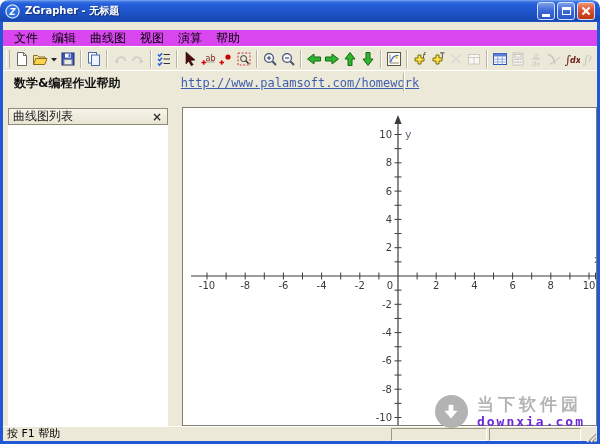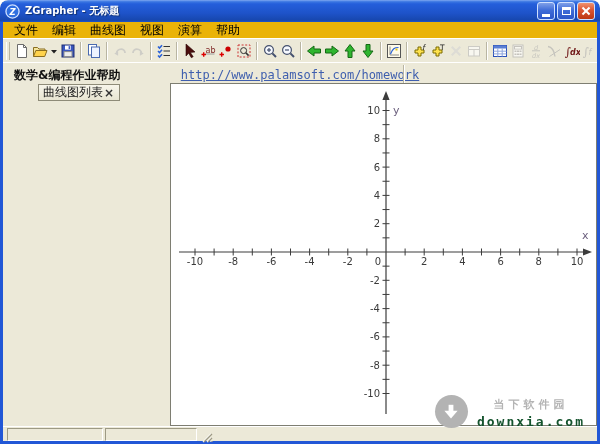--- a/index.html
+++ b/index.html
@@ -19,64 +19,64 @@
   .title-text{color:#fff;font-size:10px;font-weight:bold;text-shadow:1px 1px 1px #10306e;flex:1;white-space:nowrap;overflow:hidden;}
   .winbtn{width:18px;height:18px;margin-left:2px;border-radius:3px;border:1px solid #cfe0ff;display:flex;align-items:center;justify-content:center;
     background:linear-gradient(180deg,#7f9fe8 0%,#3f6cd8 45%,#2b55c8 100%);flex:0 0 auto;}
   .winbtn.close{background:linear-gradient(180deg,#f0926f 0%,#d95432 45%,#bc3612 100%);}
   .glyph-min{width:8px;height:3px;background:#fff;margin-top:8px;}
   .glyph-max{width:9px;height:8px;border:1px solid #fff;border-top:3px solid #fff;}
   .glyph-x{position:relative;width:10px;height:10px;}
   .glyph-x:before,.glyph-x:after{content:"";position:absolute;left:4px;top:0;width:2px;height:10px;background:#fff;}
   .glyph-x:before{transform:rotate(45deg);} .glyph-x:after{transform:rotate(-45deg);}
 
-  .menubar{height:16px;display:flex;padding-left:4px;background:#eab308;font-size:12px;color:#000;}
+  .menubar{height:16px;display:flex;padding-left:4px;background:#d946ef;font-size:12px;color:#000;margin-top:8px;}
   .menu-item{padding:0 7px;line-height:16px;white-space:nowrap;}
 
   .toolbar{height:24px;display:flex;align-items:center;padding-left:2px;background:#ece9d8;
     border-top:1px solid #fff;overflow:hidden;}
   .gripper{width:4px;height:18px;border-left:1px solid #fff;border-right:1px solid #b9b5a2;margin:0 3px 0 1px;flex:0 0 auto;}
   .tb-btn{width:18px;height:20px;display:flex;align-items:center;justify-content:center;flex:0 0 auto;}
   .tb-btn.narrow{width:10px;}
   .tb-btn.disabled{filter:grayscale(1) brightness(1.12) opacity(.62);}
   .tb-ico{display:block;width:16px;height:16px;}
   .tb-btn.narrow .tb-ico{width:8px;}
   .tb-ico svg{display:block;width:100%;height:100%;}
   .tb-sep{width:2px;height:18px;border-left:1px solid #b9b5a2;border-right:1px solid #fff;margin:0 3px;flex:0 0 auto;}
 
-  .banner{position:relative;height:20px;background:#ece9d8;border-top:1px solid #fff;}
+  .banner{position:relative;height:36px;background:#ece9d8;border-top:1px solid #fff;}
   .banner-title{position:absolute;left:11px;top:4px;font-size:12px;font-weight:bold;color:#101010;white-space:nowrap;}
   .banner-link{position:absolute;left:50%;transform:translateX(-50%);top:5px;font-family:"DejaVu Sans Mono","Liberation Mono",monospace;
     font-size:12px;color:#3f5fae;text-decoration:underline;white-space:nowrap;}
   .banner-sep{position:absolute;left:400px;top:2px;width:2px;height:19px;border-left:1px solid #b9b5a2;border-right:1px solid #fff;}
 
   .main{flex:1;display:flex;background:#ece9d8;overflow:hidden;}
-  .sidebar{width:142px;margin:2px 16px 0 5px;display:flex;flex-direction:column;flex:0 0 auto;align-items:center;}
+  .sidebar{width:160px;margin:2px 10px 0 5px;display:flex;flex-direction:column;flex:0 0 auto;}
   .sidebar-header{height:17px;background:linear-gradient(180deg,#f7f5ea,#e8e5d2);border:1px solid #8e8b78;
     display:flex;align-items:center;padding:0 4px;flex:0 0 auto;}
   .sidebar-title{flex:1;font-size:12px;color:#1a1a1a;white-space:nowrap;overflow:hidden;}
   .sidebar-close{font-size:12px;font-weight:bold;color:#333;line-height:12px;padding:0 1px;}
   .sidebar-body{flex:1;background:#fff;}
 
   .graph-panel{flex:1;margin:1px 0 0 4px;border:1px solid #7e7e72;background:#fff;position:relative;overflow:hidden;}
   .graph-panel svg{display:block;}
   .tick-label{font-size:10px;fill:#3a3a3a;font-family:"DejaVu Sans","Liberation Sans",sans-serif;}
   .axis-letter{font-size:11px;fill:#6b5f7d;font-family:"DejaVu Sans","Liberation Sans",sans-serif;}
 
   .statusbar{height:15px;display:flex;align-items:center;background:#ece9d8;border-top:1px solid #fff;padding-left:4px;}
   .status-text{flex:1;font-size:11px;color:#000;white-space:nowrap;line-height:14px;}
   .status-cell{height:13px;border:1px solid;border-color:#9d9a84 #fff #fff #9d9a84;margin-right:2px;flex:0 0 auto;}
   .status-cell.c1{width:96px;} .status-cell.c2{width:92px;}
   .resize-grip{width:14px;height:13px;flex:0 0 auto;}
 
   .watermark{position:absolute;right:15px;bottom:16px;display:flex;align-items:center;gap:9px;z-index:5;pointer-events:none;}
   .wm-circle{width:33px;height:33px;border-radius:50%;background:#b3b3b3;display:flex;align-items:center;justify-content:center;flex:0 0 auto;}
   .wm-circle svg{width:20px;height:20px;display:block;}
-  .wm-name{font-size:11px;font-weight:bold;color:#b4b4b4;letter-spacing:4px;line-height:17px;white-space:nowrap;text-align:center;}
-  .wm-domain{font-size:13px;font-weight:bold;color:#14532d;letter-spacing:2px;line-height:13px;margin-top:2px;
+  .wm-name{font-size:17px;font-weight:bold;color:#b4b4b4;letter-spacing:4px;line-height:17px;white-space:nowrap;}
+  .wm-domain{font-size:13px;font-weight:bold;color:#6d28d9;letter-spacing:2px;line-height:13px;margin-top:2px;
     font-family:"DejaVu Sans Mono","Liberation Mono",monospace;white-space:nowrap;}
 </style>
 </head>
 <body>
 
 <div class="window">
   <div class="titlebar">
     <span class="app-logo">
       <svg viewBox="0 0 16 16">
           <circle cx="8" cy="8" r="7" fill="#2f6fe0" stroke="#cfe0ff" stroke-width="1.4"></circle>
@@ -467,20 +467,21 @@
             <text class="tick-label" x="209" y="86.6" text-anchor="end">6</text>
             <text class="tick-label" x="209" y="58.3" text-anchor="end">8</text>
             <text class="tick-label" x="209" y="30" text-anchor="end">10</text>
             <text class="axis-letter" x="411" y="155">x</text>
             <text class="axis-letter" x="222" y="30">y</text>
           </svg>
       </div>
     </div>
 
     <div class="statusbar">
+      <span class="status-text">按 F1 帮助</span>
       <span class="status-cell c1"></span>
       <span class="status-cell c2"></span>
       <span class="resize-grip">
         <svg viewBox="0 0 14 13">
             <g stroke="#fff" stroke-width="1.3">
               <line x1="12" y1="12" x2="12" y2="12"></line>
               <line x1="4" y1="12" x2="12" y2="4"></line>
               <line x1="8" y1="12" x2="12" y2="8"></line>
               <line x1="12" y1="12" x2="12" y2="11"></line>
             </g>

